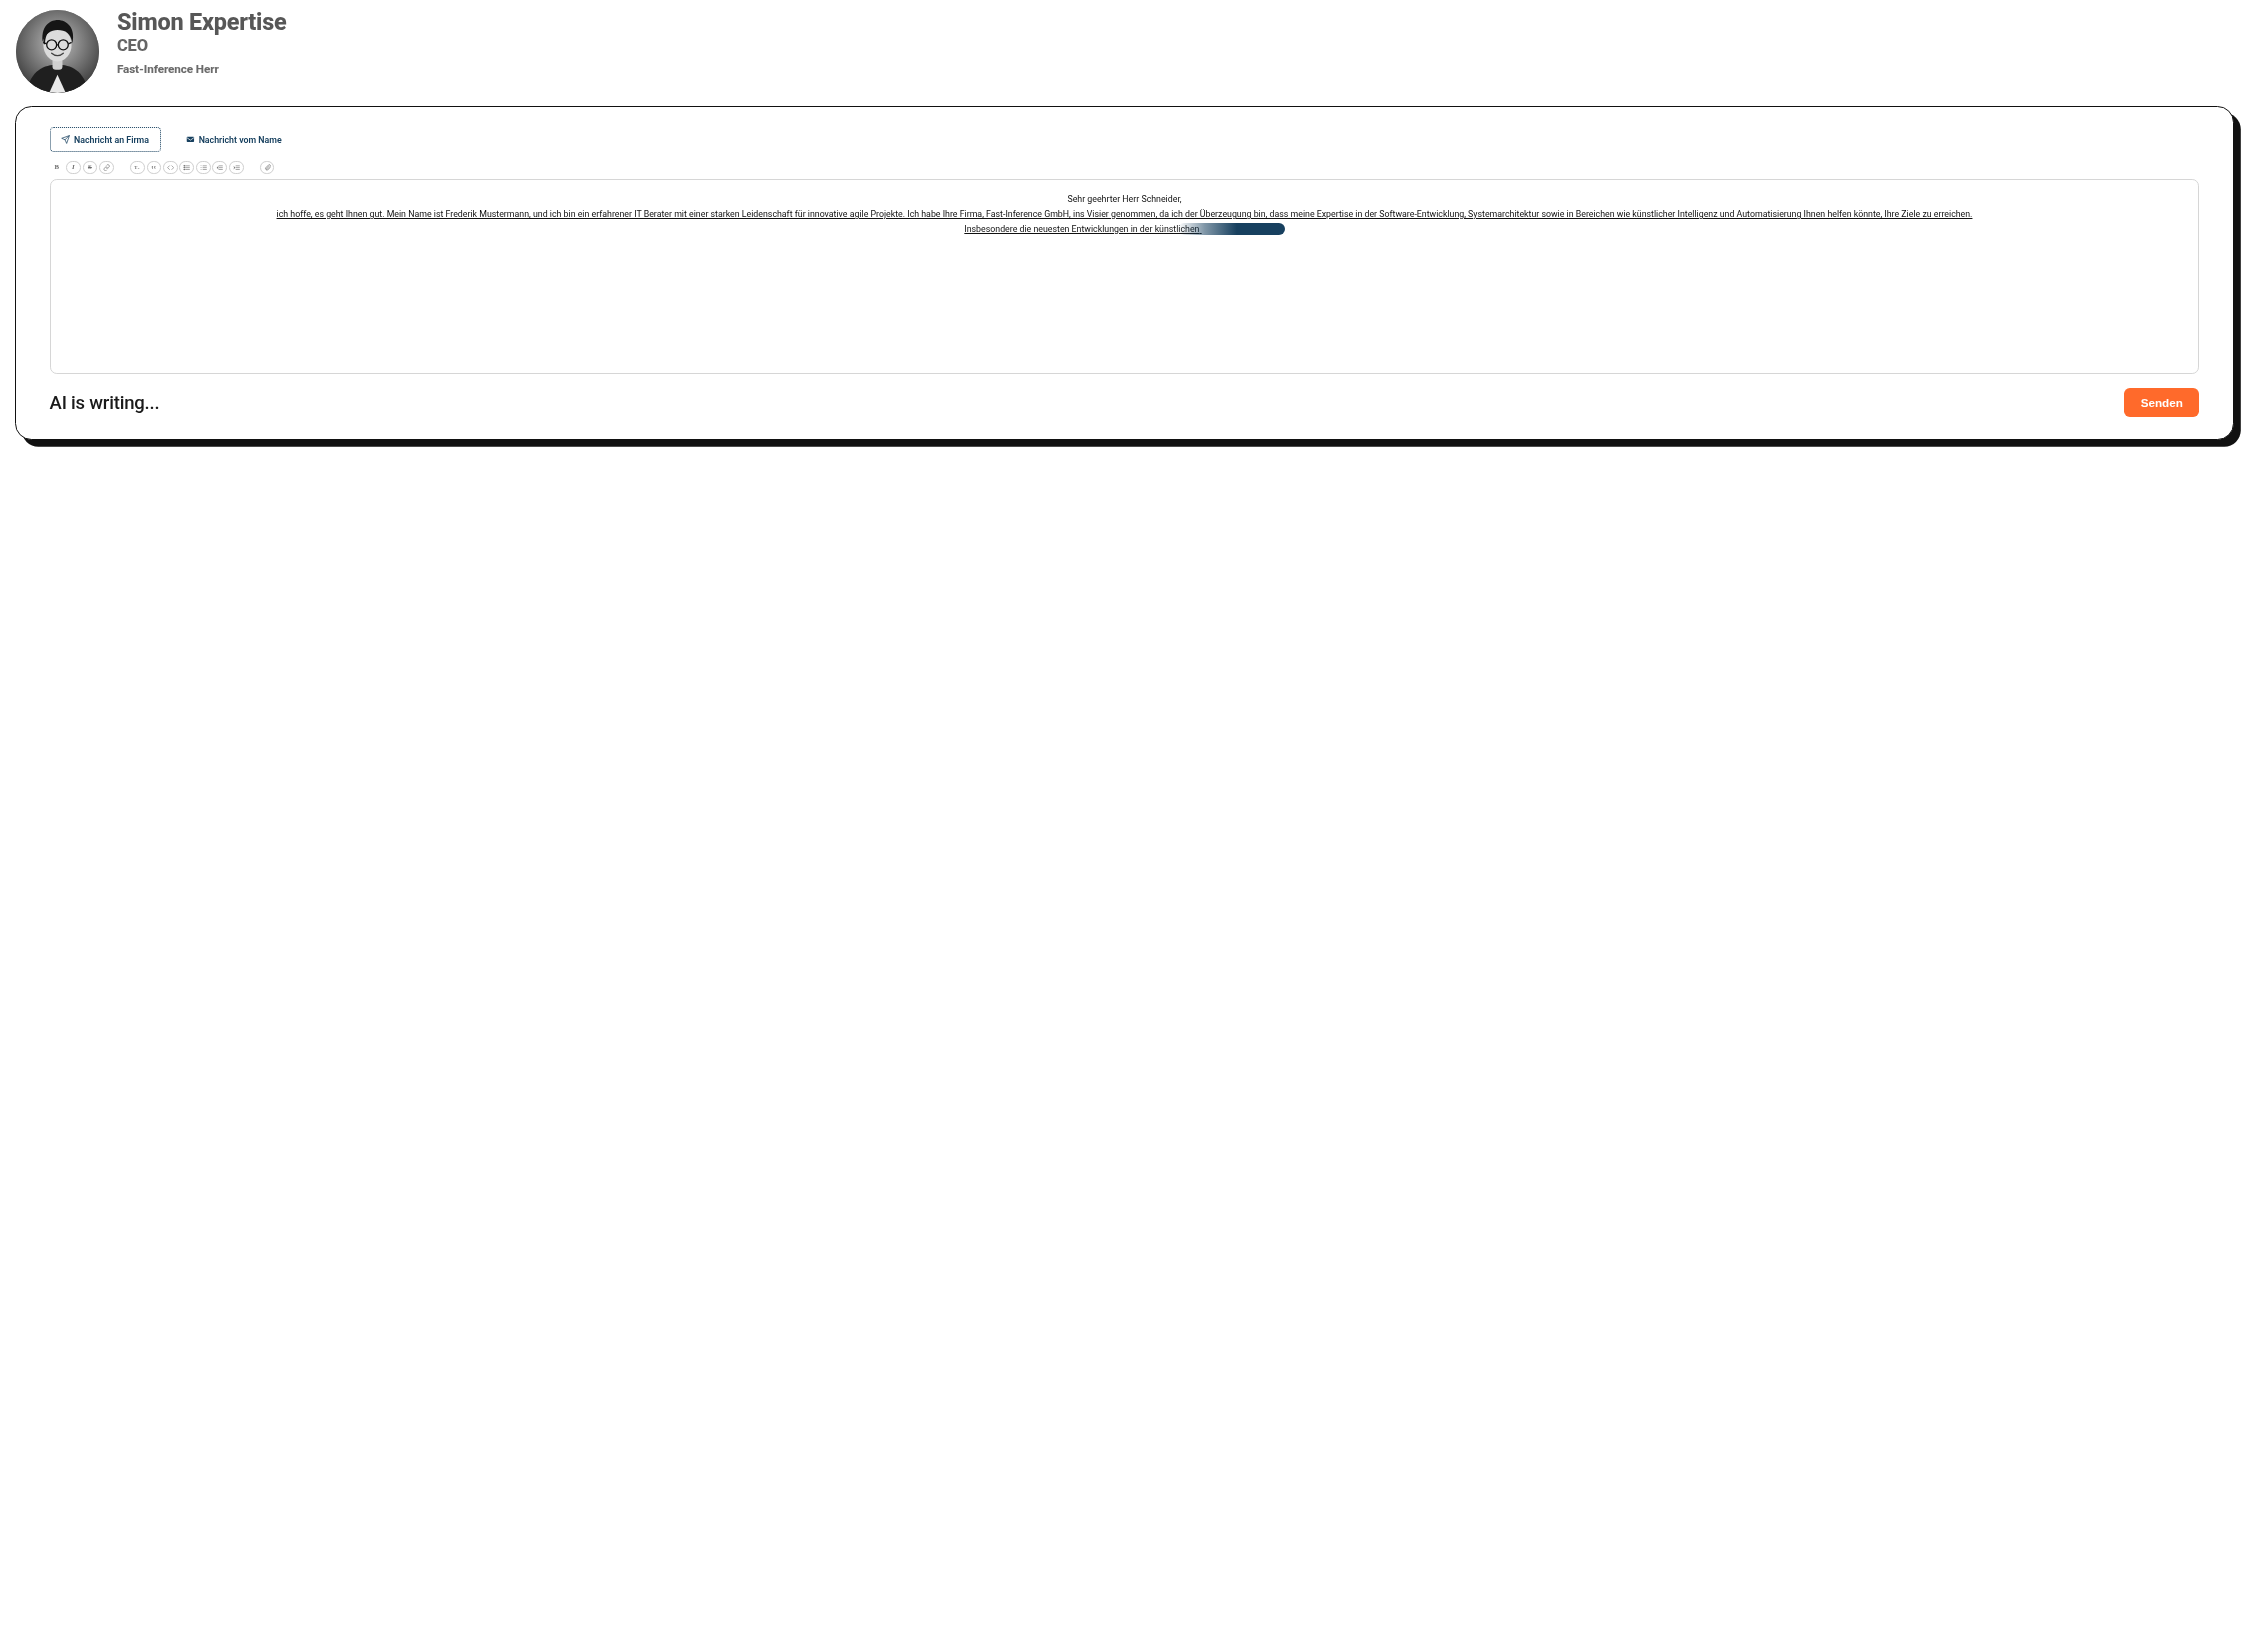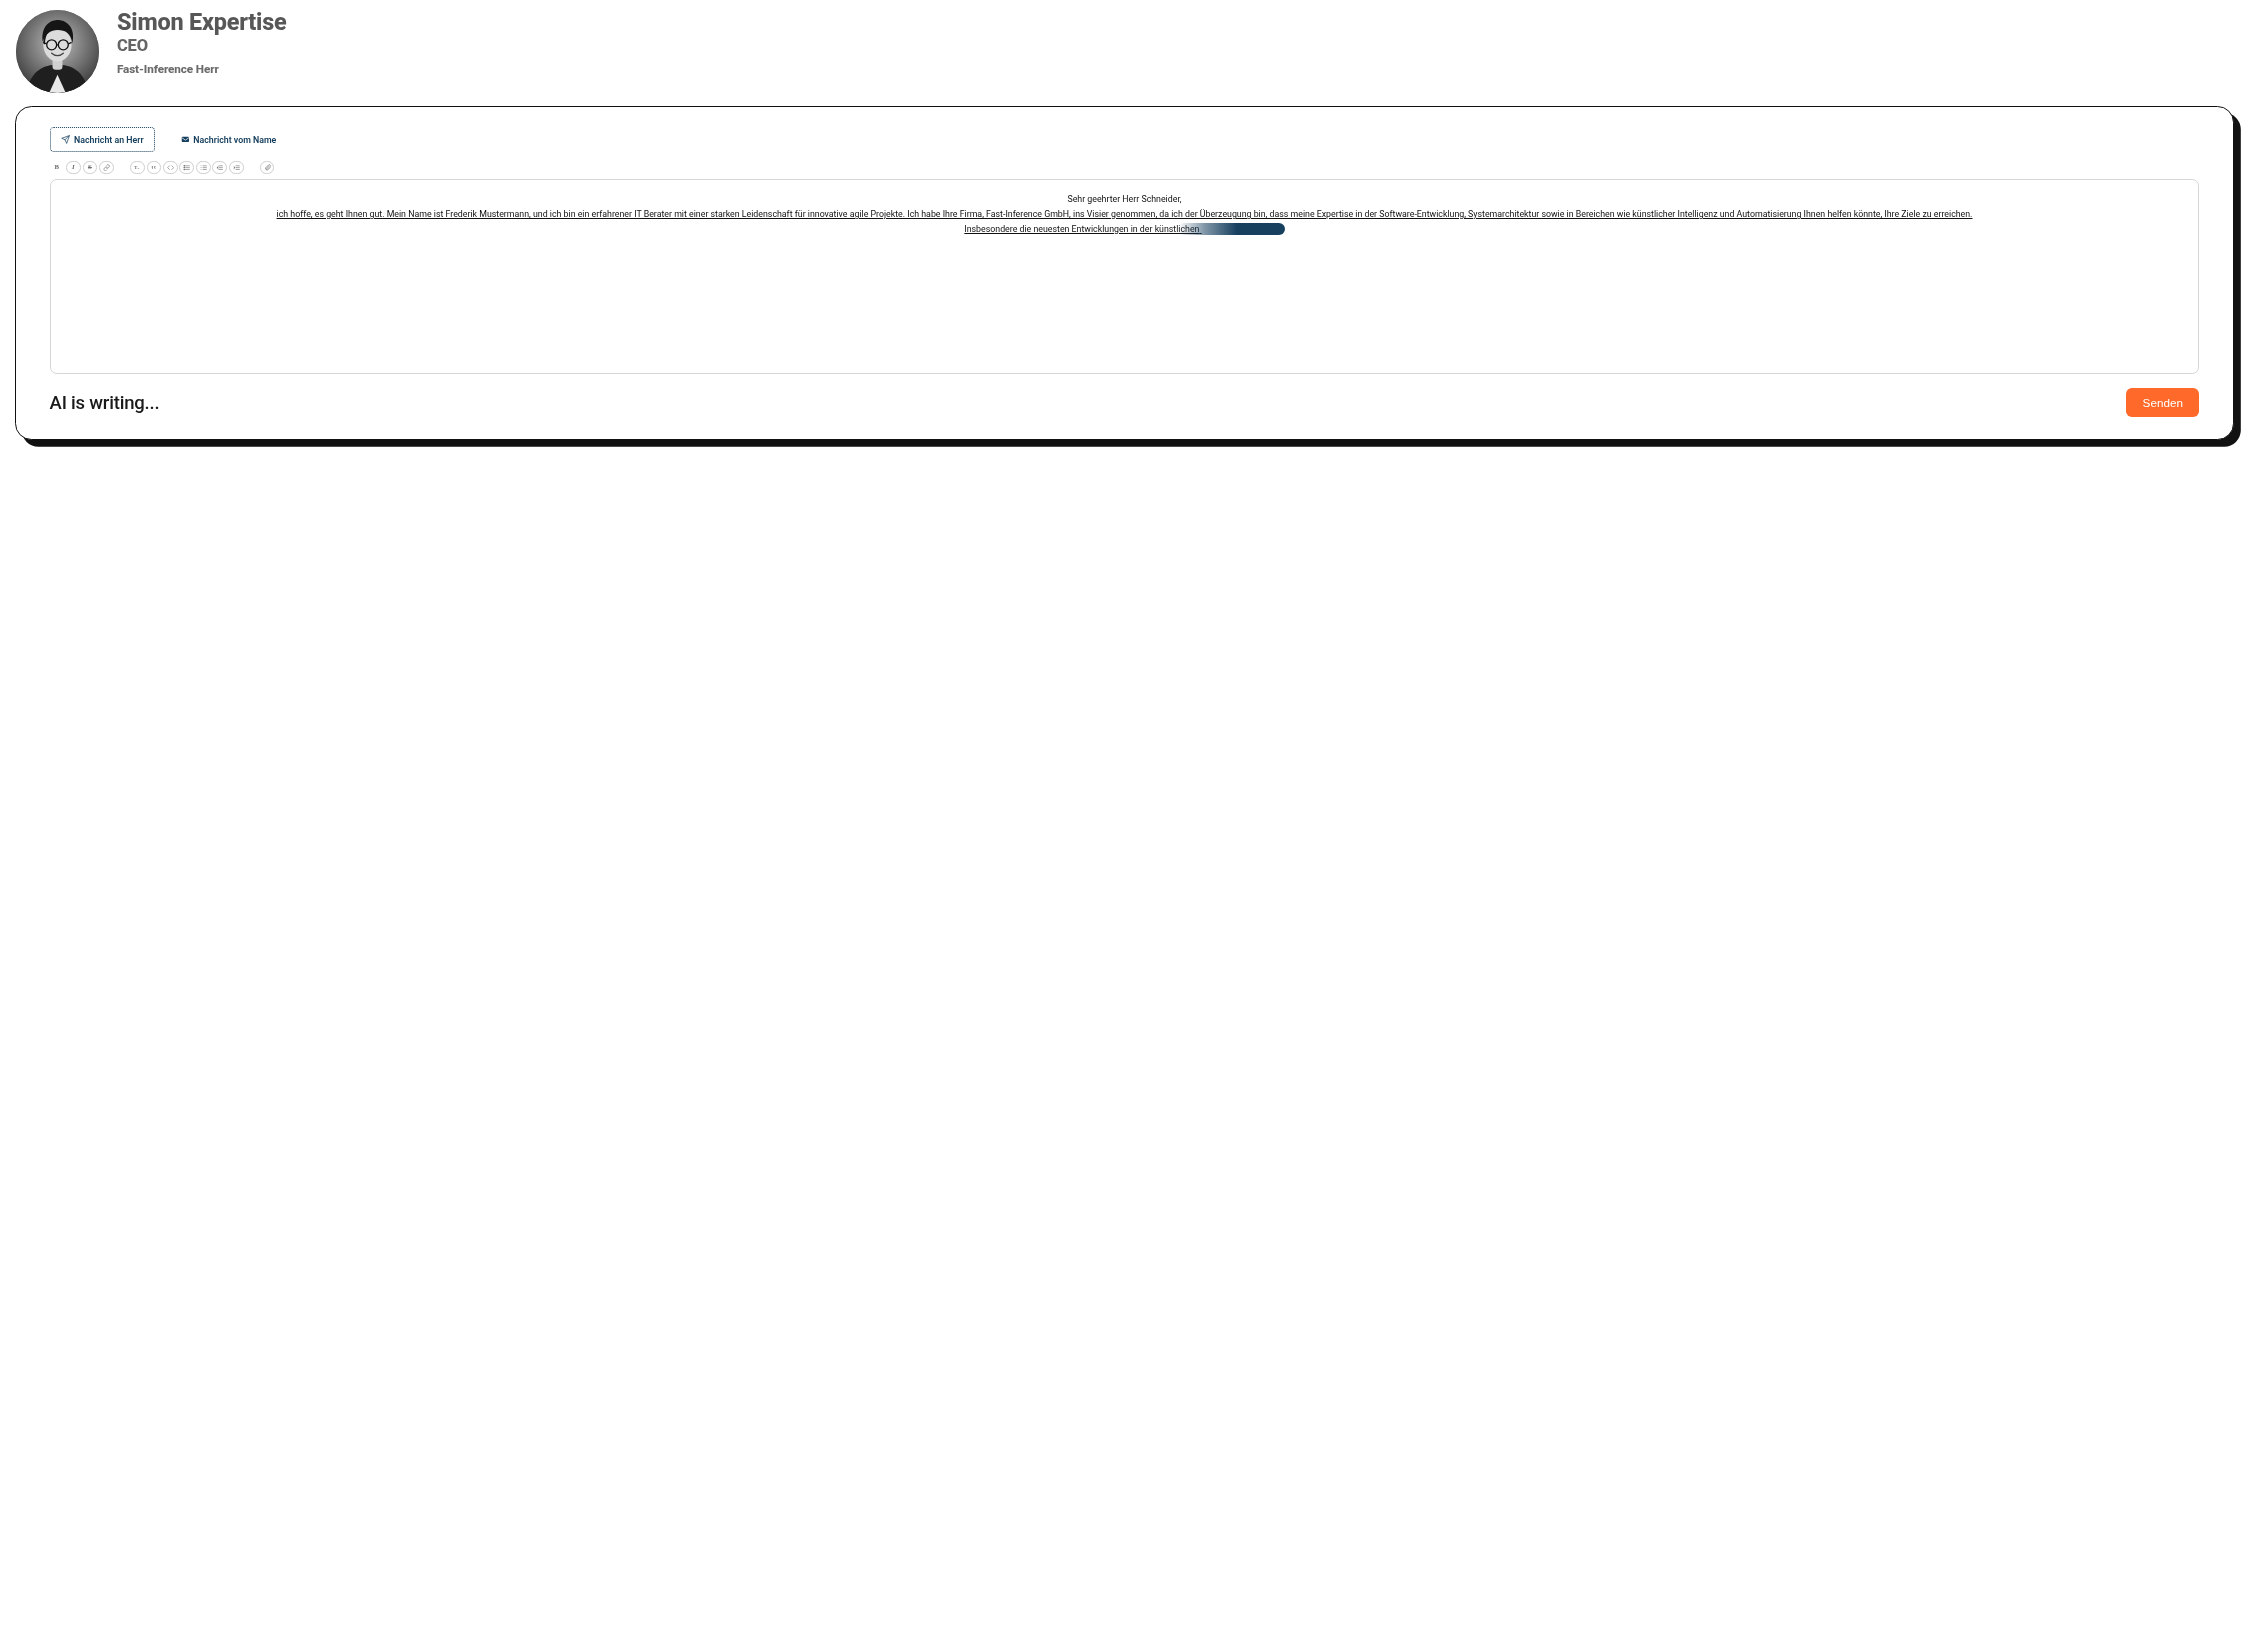--- a/index.html
+++ b/index.html
@@ -139,21 +139,21 @@
   .ai-status {
     font-size: 18.5px;
     font-weight: 500;
     color: #1a1a1a;
     letter-spacing: -0.2px;
   }
   .send-btn {
     background: #ff6a2b;
     color: #fff;
     font-size: 11.7px;
-    font-weight: 400;
+    font-weight: 700;
     border: none;
     border-radius: 5.8px;
     padding: 7.8px 16.5px;
     cursor: pointer;
   }
 </style>
 </head>
 <body>
 
 <div class="lead-header">
@@ -197,21 +197,21 @@
 <div class="card">
 
   <div class="tabs">
     <div class="tab active">
       <span class="ico">
         <svg viewBox="0 0 24 24" fill="none" stroke="#17405f" stroke-width="2" stroke-linejoin="round" stroke-linecap="round">
           <path d="M22 2 L2 9 L11 13 L15 22 Z"></path>
           <line x1="22" y1="2" x2="11" y2="13"></line>
         </svg>
       </span>
-      <span>Nachricht an Herr</span>
+      <span>Nachricht an Firma</span>
     </div>
     <div class="tab">
       <span class="ico">
         <svg viewBox="0 0 24 24" fill="#17405f">
           <rect x="2" y="5" width="20" height="14" rx="2"></rect>
           <path d="M2 7 L12 14 L22 7" fill="none" stroke="#fff" stroke-width="2"></path>
         </svg>
       </span>
       <span>Nachricht vom Name</span>
     </div>

